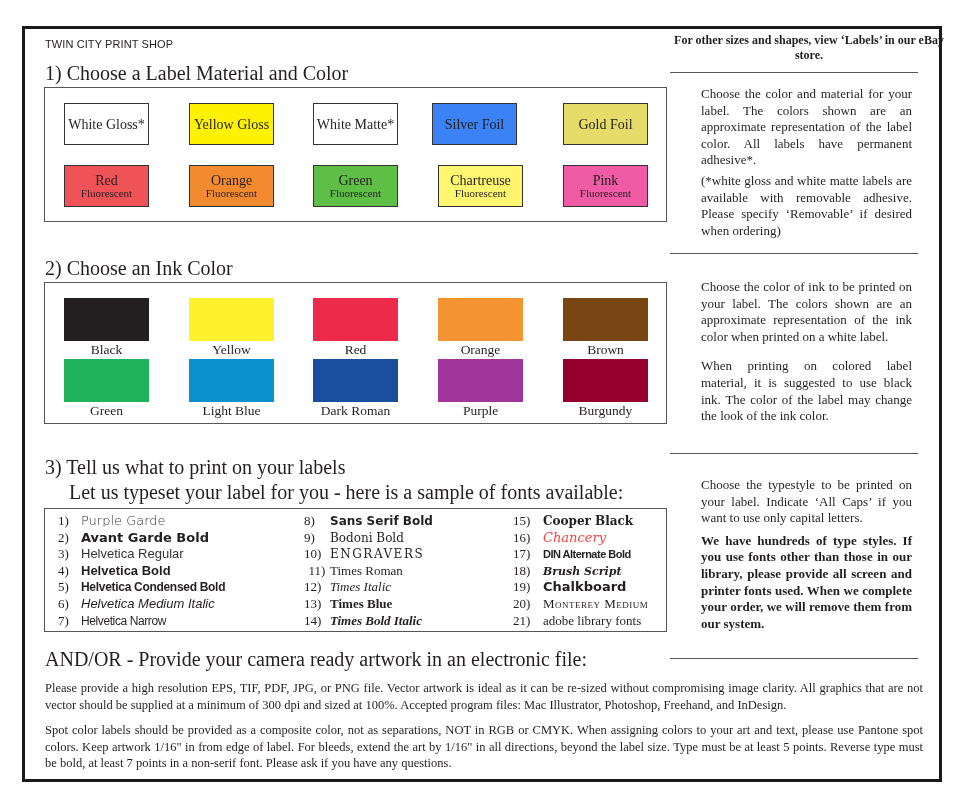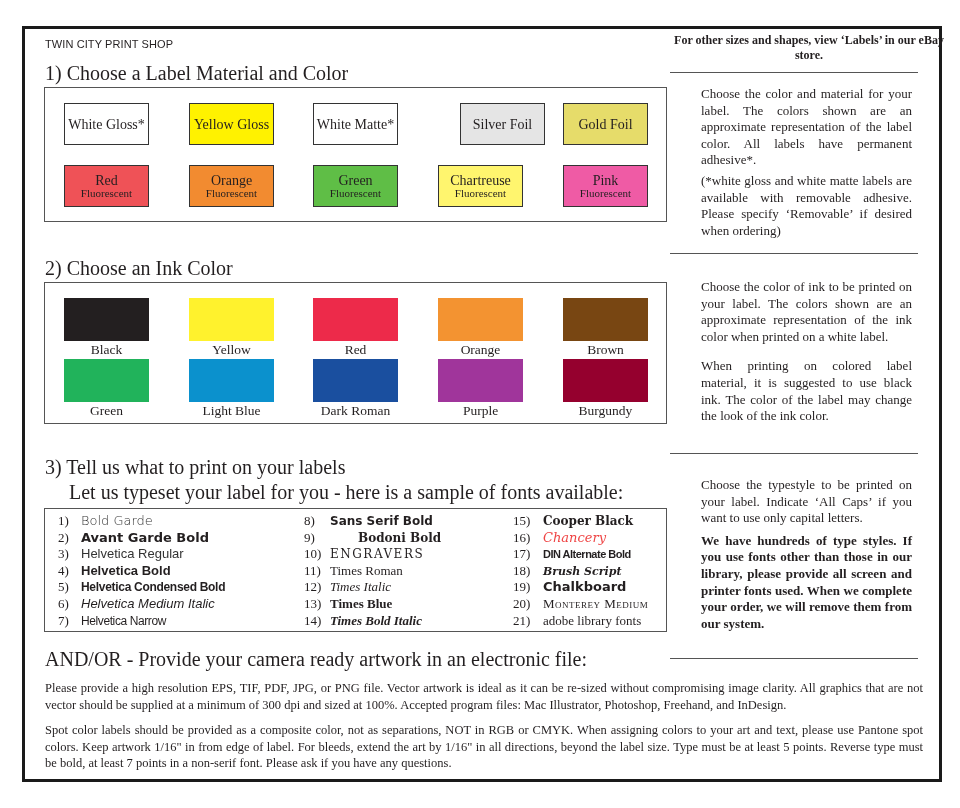--- a/index.html
+++ b/index.html
@@ -36,21 +36,21 @@
 <div class="box" style="left:44px; top:87px; width:623px; height:135px;">
   <div class="mat" style="left: 19px; top: 15px; background: rgb(255, 255, 255);">
       <span>White Gloss*</span>
     </div>
   <div class="mat" style="left: 144px; top: 15px; background: rgb(255, 242, 0);">
       <span>Yellow Gloss</span>
     </div>
   <div class="mat" style="left: 268px; top: 15px; background: rgb(255, 255, 255);">
       <span>White Matte*</span>
     </div>
-  <div class="mat" style="left: 415px; top: 15px; background: #e5e5e5;">
+  <div class="mat" style="left: 387px; top: 15px; background: #3b82f6;">
       <span>Silver Foil</span>
     </div>
   <div class="mat" style="left: 518px; top: 15px; background: rgb(230, 220, 106);">
       <span>Gold Foil</span>
     </div>
 
   <div class="mat" style="left: 19px; top: 77px; background: rgb(239, 82, 87);">
       <span>Red</span>
       <span class="sub">Fluorescent</span>
     </div>
@@ -124,33 +124,33 @@
 <div class="side" style="top:279px;">
   <p style="margin-bottom:13px;">Choose the color of ink to be printed on your label. The colors shown are an approximate representation of the ink color when printed on a white label.</p>
   <p>When printing on colored label material, it is suggested to use black ink. The color of the label may change the look of the ink color.</p>
 </div>
 <div class="sep" style="top:453px;"></div>
 
 <div class="h1" style="left:45px; top:456px;">3) Tell us what to print on your labels</div>
 <div class="h1" style="left:69px; top:481px;">Let us typeset your label for you - here is a sample of fonts available:</div>
 <div class="fonts">
   <div class="fcol" style="left:13px;">
-    <div class="frow"><span class="fnum" style="width:23px;">1)</span><span style="font-family:'DejaVu Sans',sans-serif; font-weight:300; color:#333;">Bold Garde</span></div>
+    <div class="frow"><span class="fnum" style="width:23px;">1)</span><span style="font-family:'DejaVu Sans',sans-serif; font-weight:300; color:#333;">Purple Garde</span></div>
     <div class="frow"><span class="fnum" style="width:23px;">2)</span><span style="font-family:'DejaVu Sans',sans-serif; font-weight:bold;">Avant Garde Bold</span></div>
     <div class="frow"><span class="fnum" style="width:23px;">3)</span><span style="font-family:'Liberation Sans',sans-serif; color:#333;">Helvetica Regular</span></div>
     <div class="frow"><span class="fnum" style="width:23px;">4)</span><span style="font-family:'Liberation Sans',sans-serif; font-weight:bold;">Helvetica Bold</span></div>
     <div class="frow"><span class="fnum" style="width:23px;">5)</span><span style="font-family:'Liberation Sans',sans-serif; font-weight:bold; font-size:12px; letter-spacing:-0.3px;">Helvetica Condensed Bold</span></div>
     <div class="frow"><span class="fnum" style="width:23px;">6)</span><span style="font-family:'Liberation Sans',sans-serif; font-style:italic;">Helvetica Medium Italic</span></div>
     <div class="frow"><span class="fnum" style="width:23px;">7)</span><span style="font-family:'Liberation Sans',sans-serif; font-size:12px; letter-spacing:-0.4px;">Helvetica Narrow</span></div>
   </div>
   <div class="fcol" style="left:259px;">
     <div class="frow"><span class="fnum" style="width:26px;">8)</span><span style="font-family:'DejaVu Sans',sans-serif; font-weight:bold; font-size:12px;">Sans Serif Bold</span></div>
-    <div class="frow"><span class="fnum" style="width:26px;">9)</span><span style="font-family:'DejaVu Serif',serif; font-weight:bold; font-size:12px;margin-left:28px;">Bodoni Bold</span></div>
+    <div class="frow"><span class="fnum" style="width:26px;">9)</span><span style="font-family:'DejaVu Serif',serif; font-weight:normal; font-size:12px;">Bodoni Bold</span></div>
     <div class="frow"><span class="fnum" style="width:26px;">10)</span><span style="font-family:'DejaVu Serif',serif; font-size:12px; letter-spacing:1.5px;">ENGRAVERS</span></div>
-    <div class="frow"><span class="fnum" style="width:26px;">11)</span><span style="font-family:'Liberation Serif',serif;text-align:center;">Times Roman</span></div>
+    <div class="frow"><span class="fnum" style="width:26px;text-align:center;">11)</span><span style="font-family:'Liberation Serif',serif;text-align:center;">Times Roman</span></div>
     <div class="frow"><span class="fnum" style="width:26px;">12)</span><span style="font-family:'Liberation Serif',serif; font-style:italic;">Times Italic</span></div>
     <div class="frow"><span class="fnum" style="width:26px;">13)</span><span style="font-family:'Liberation Serif',serif; font-weight:bold;">Times Blue</span></div>
     <div class="frow"><span class="fnum" style="width:26px;">14)</span><span style="font-family:'Liberation Serif',serif; font-weight:bold; font-style:italic;">Times Bold Italic</span></div>
   </div>
   <div class="fcol" style="left:468px;">
     <div class="frow"><span class="fnum" style="width:30px;">15)</span><span style="font-family:'DejaVu Serif',serif; font-weight:bold; font-size:12px;">Cooper Black</span></div>
     <div class="frow"><span class="fnum" style="width:30px;">16)</span><span style="font-family:'DejaVu Serif',serif; font-style:italic; font-weight:300; color:#ef4444;">Chancery</span></div>
     <div class="frow"><span class="fnum" style="width:30px;">17)</span><span style="font-family:'Liberation Sans',sans-serif; font-weight:bold; font-size:11px; letter-spacing:-0.5px;">DIN Alternate Bold</span></div>
     <div class="frow"><span class="fnum" style="width:30px;">18)</span><span style="font-family:'DejaVu Serif',serif; font-weight:bold; font-style:italic; font-size:11px;">Brush Script</span></div>
     <div class="frow"><span class="fnum" style="width:30px;">19)</span><span style="font-family:'DejaVu Sans',sans-serif; font-weight:bold;">Chalkboard</span></div>

